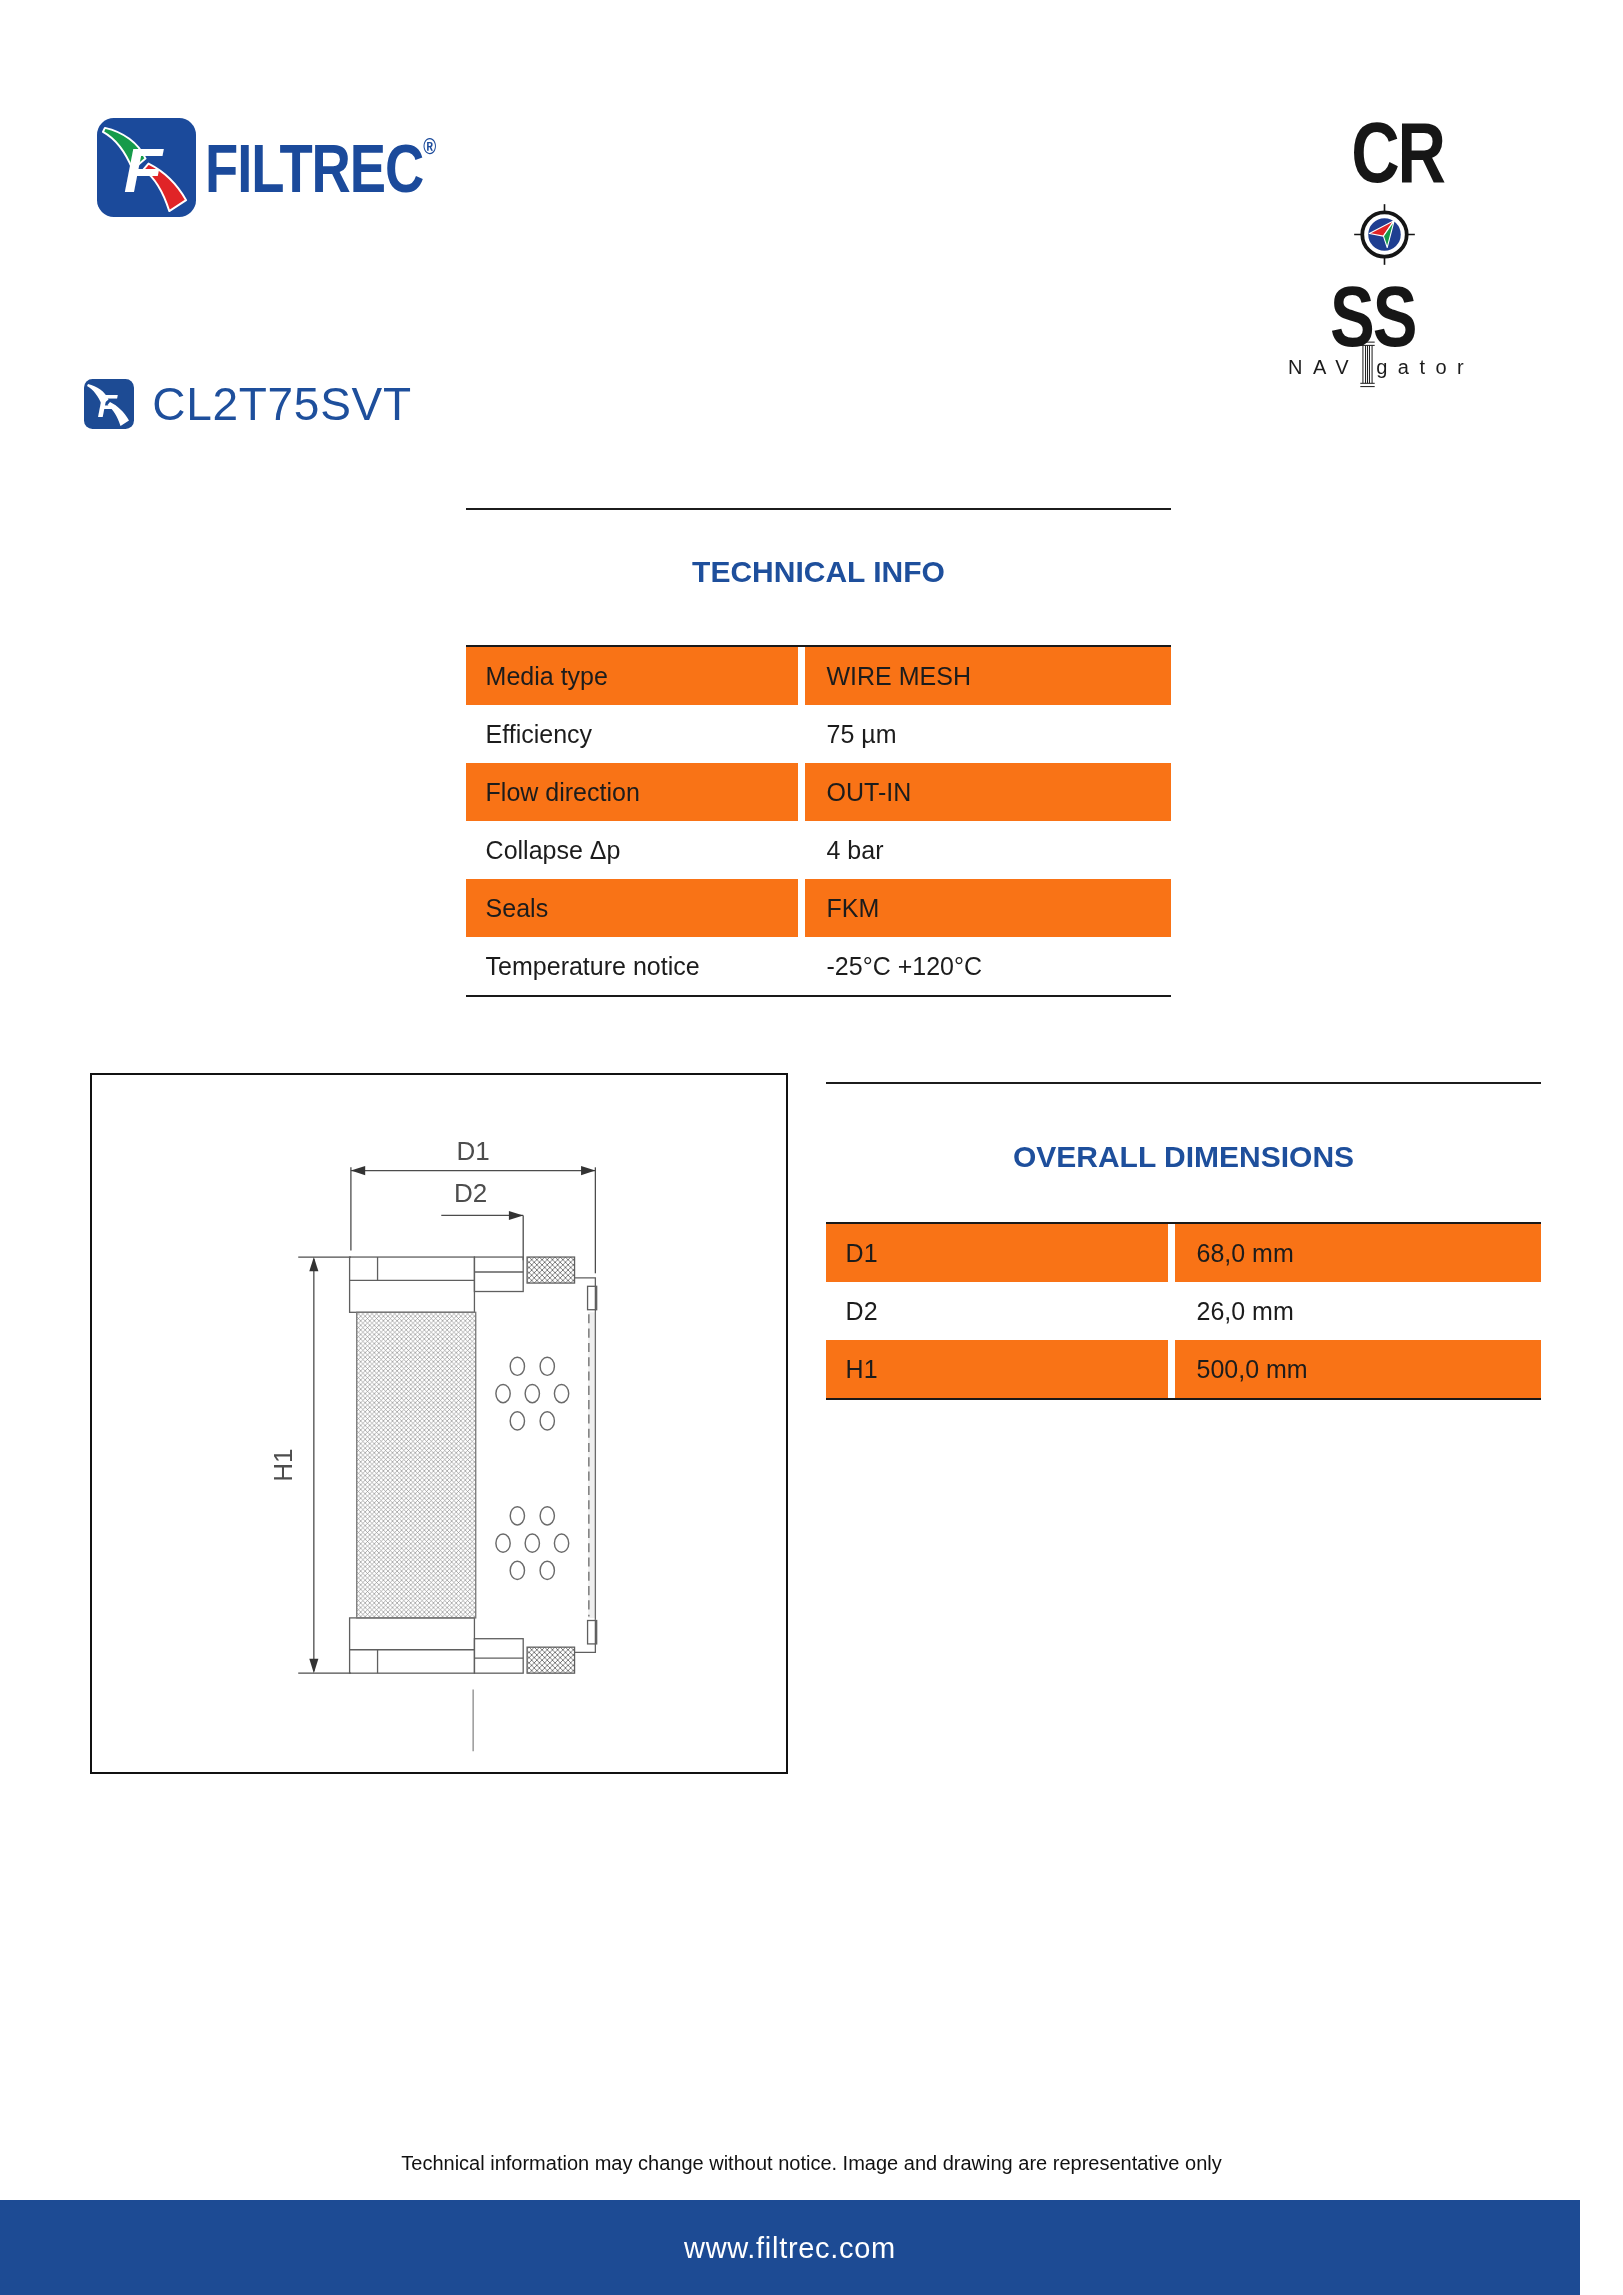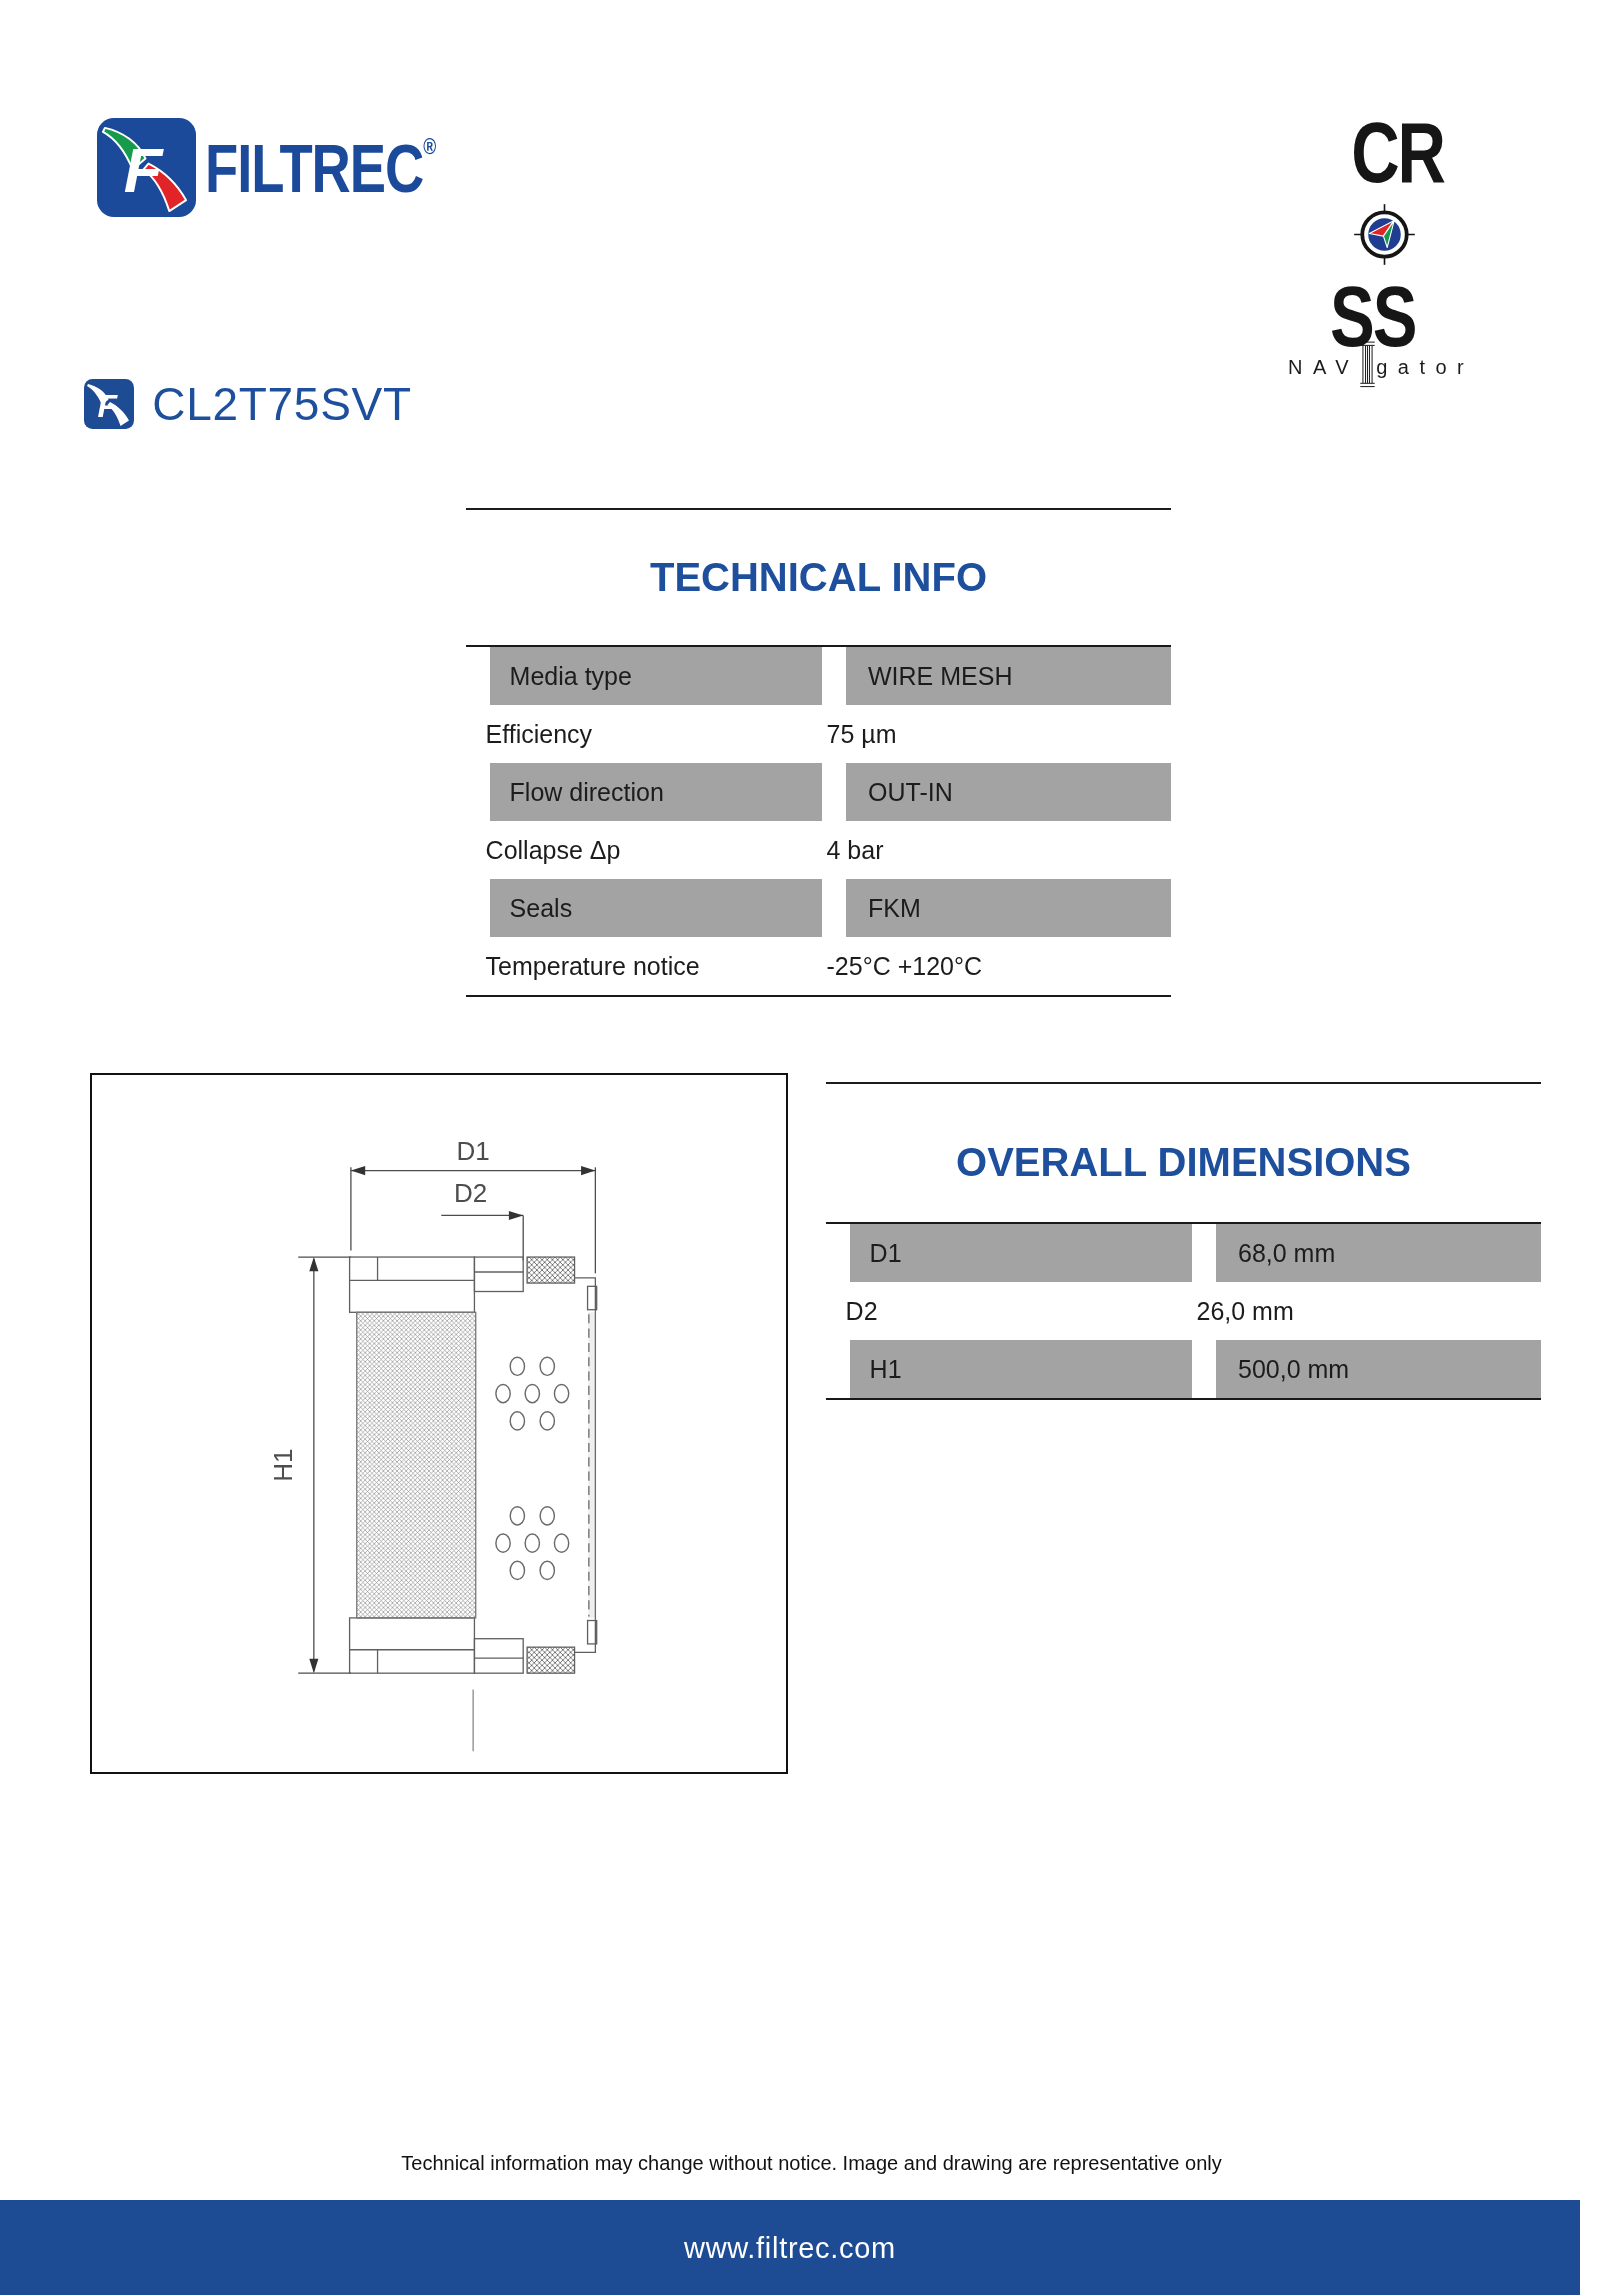--- a/index.html
+++ b/index.html
@@ -26,35 +26,35 @@
 
   
   .product-title { position:absolute; left:84px; top:377px; display:flex; align-items:center; }
   .product-title svg.mini-mark { width:50px; height:50px; }
   .product-code { margin-left:18.3px; font-size:46px; font-weight:normal; color:#1e4f9c; letter-spacing:0.7px; }
 
   
   .rule { position:absolute; height:2px; background:#1c1c1c; }
   .tech-rule { left:466px; top:508px; width:705px; }
   .dim-rule  { left:826px; top:1082px; width:715px; }
-  .section-title { position:absolute; text-align:center; font-size:40px; font-weight:bold; color:#1e4f9c; }
+  .section-title { position:absolute; text-align:center; font-size:30px; font-weight:bold; color:#1e4f9c; }
   .tech-title { left:466px; top:555px; width:705px; }
   .dim-title  { left:826px; top:1140px; width:715px; }
 
   
   .spec-table { position:absolute; border-top:2.6px solid #191919; border-bottom:2.6px solid #191919; }
   .tech-table { left:466px; top:645px; width:705px; }
   .dim-table  { left:826px; top:1222px; width:715px; }
   .spec-row { display:flex; height:58px; }
   .spec-cell { display:flex; align-items:center; font-size:25px; color:#1c1c1c; background:transparent; }
   .spec-cell.lbl { padding-left:19.6px; }
   .spec-cell.val { flex:1; padding-left:22px; margin-left:6.5px; }
   .tech-table .spec-cell.lbl { flex:0 0 332px; }
   .dim-table  .spec-cell.lbl { flex:0 0 342px; }
-  .spec-row.striped .spec-cell { background:#a3a3a3;margin-left:24px; }
+  .spec-row.striped .spec-cell { background:#f97316; }
 
   
   .drawing-box { position:absolute; left:90px; top:1073px; width:698px; height:701px;
                  border:2px solid #111; background:#fff; }
   .drawing-box svg { width:100%; height:100%; }
   .draw-label { font-family:"Liberation Sans", sans-serif; font-size:40px; fill:#4d4d4d; }
 
   
   .disclaimer { position:absolute; left:0; top:2152px; width:1623px; text-align:center;
                 font-size:20px; color:#111; }

